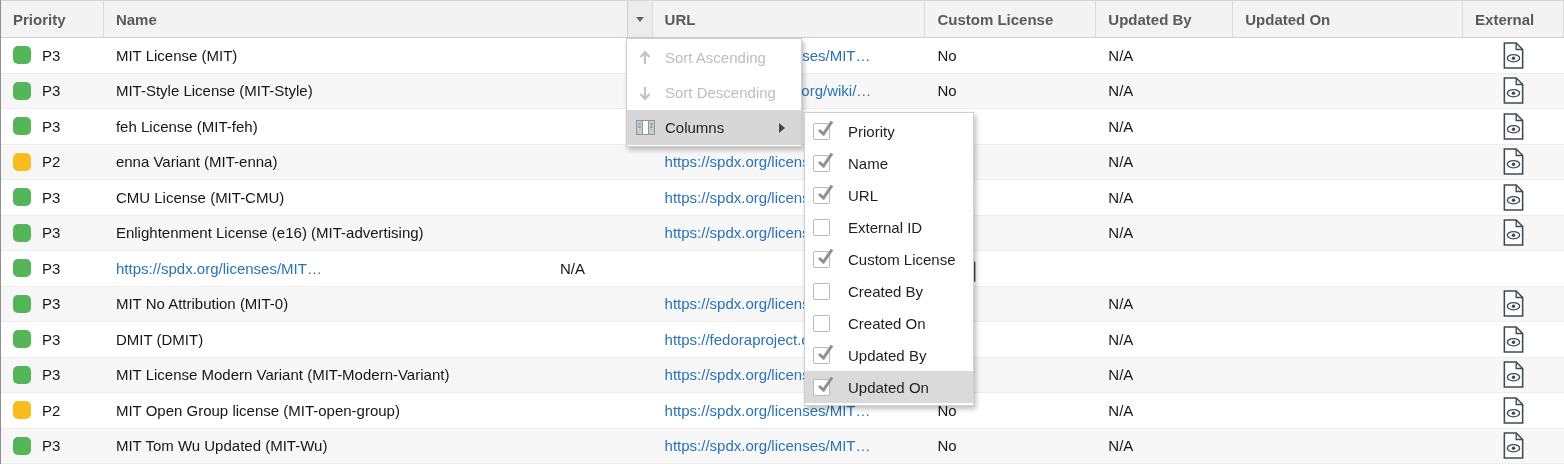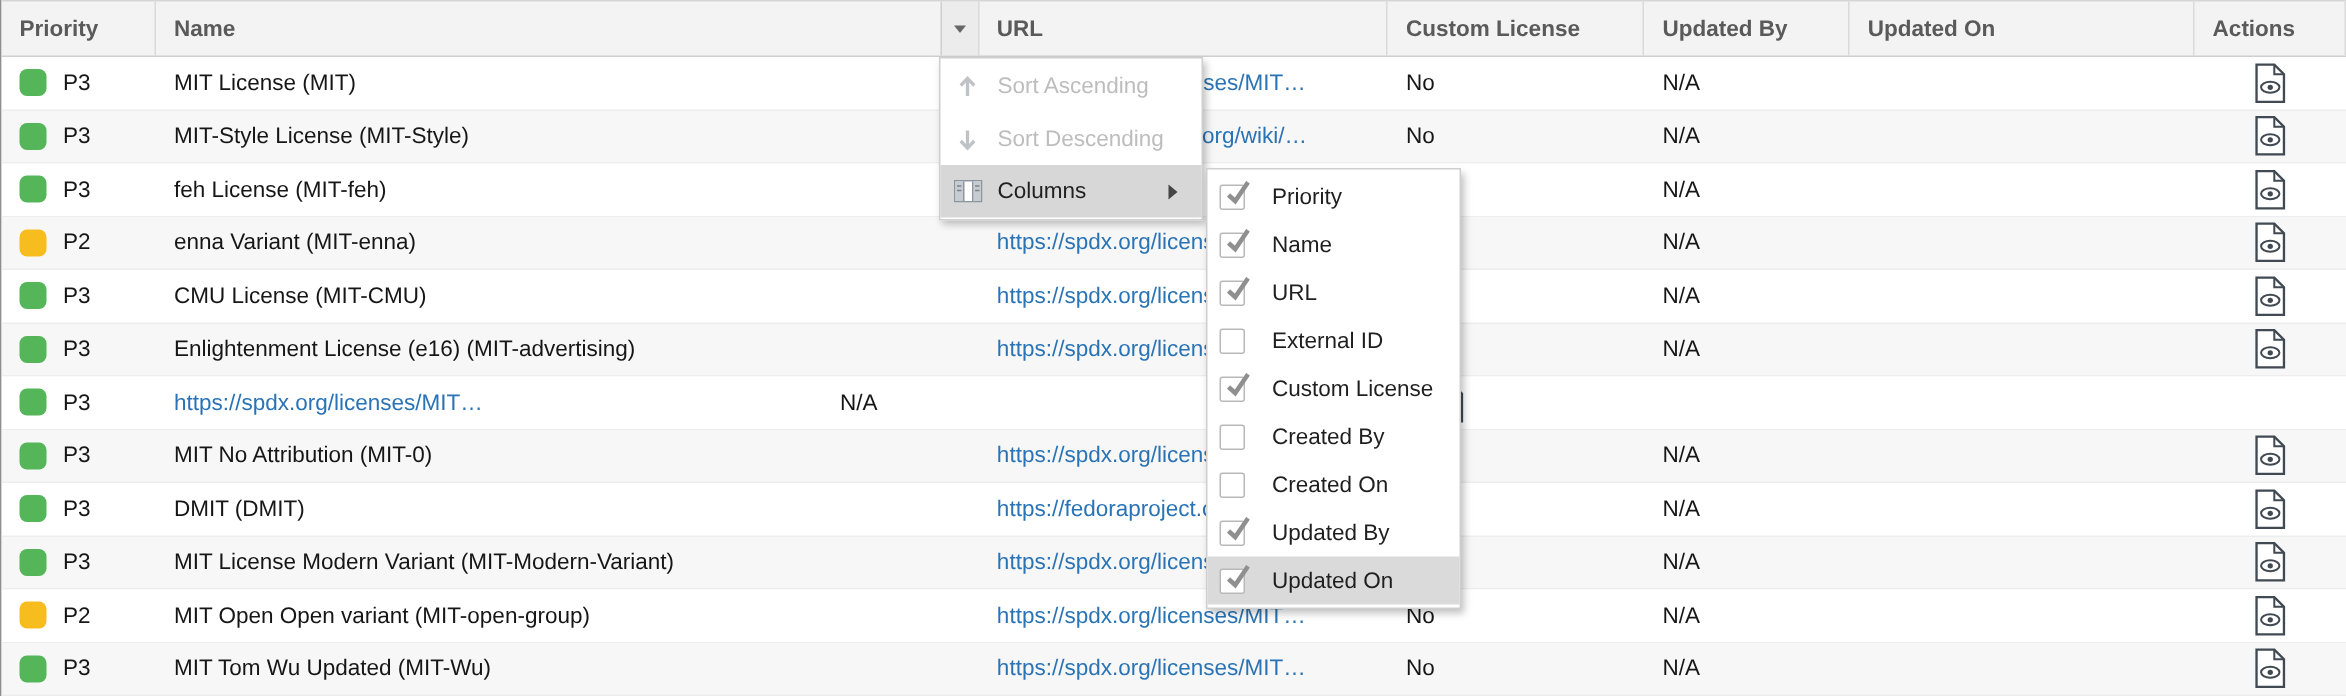--- a/index.html
+++ b/index.html
@@ -86,21 +86,21 @@
       <div class="hcell" style="width: 171px;">
         <div>Custom License</div>
       </div>
       <div class="hcell" style="width: 137px;">
         <div>Updated By</div>
       </div>
       <div class="hcell" style="width: 230px;">
         <div>Updated On</div>
       </div>
       <div class="hcell" style="width: 101px;">
-        <div>Actions</div>
+        <div>External</div>
       </div>
     </div>
   <div id="grid-body">
       <div class="row">
         <div class="cell" style="width: 103px;">
           <div class="badge" style="background: rgb(85, 181, 89);"></div>
           <div>P3</div>
         </div>
         <div class="cell" style="width: 549px;">MIT License (MIT)</div>
         <div class="cell" style="width: 273px;">
@@ -324,21 +324,21 @@
     <circle cx="11" cy="15.6" r="1.7" fill="#414a53"></circle>
   </svg>
           </span>
         </div>
       </div>
       <div class="row">
         <div class="cell" style="width: 103px;">
           <div class="badge" style="background: rgb(247, 189, 30);"></div>
           <div>P2</div>
         </div>
-        <div class="cell" style="width: 549px;">MIT Open Open variant (MIT-open-group)</div>
+        <div class="cell" style="width: 549px;">MIT Open Group license (MIT-open-group)</div>
         <div class="cell" style="width: 273px;">
           <span class="link">https://spdx.org/licenses/MIT…</span>
         </div>
         <div class="cell" style="width: 171px;">No</div>
         <div class="cell" style="width: 137px;">N/A</div>
         <div class="cell" style="width: 230px;"></div>
         <div class="cell actions" style="width: 101px;">
           <span class="view-btn">
             <svg width="23" height="27" viewBox="0 0 22 26">
     <path d="M2.2 1 L13.6 1 L19.8 7.2 L19.8 25 L2.2 25 Z" fill="#ffffff" stroke="#414a53" stroke-width="1.5"></path>

